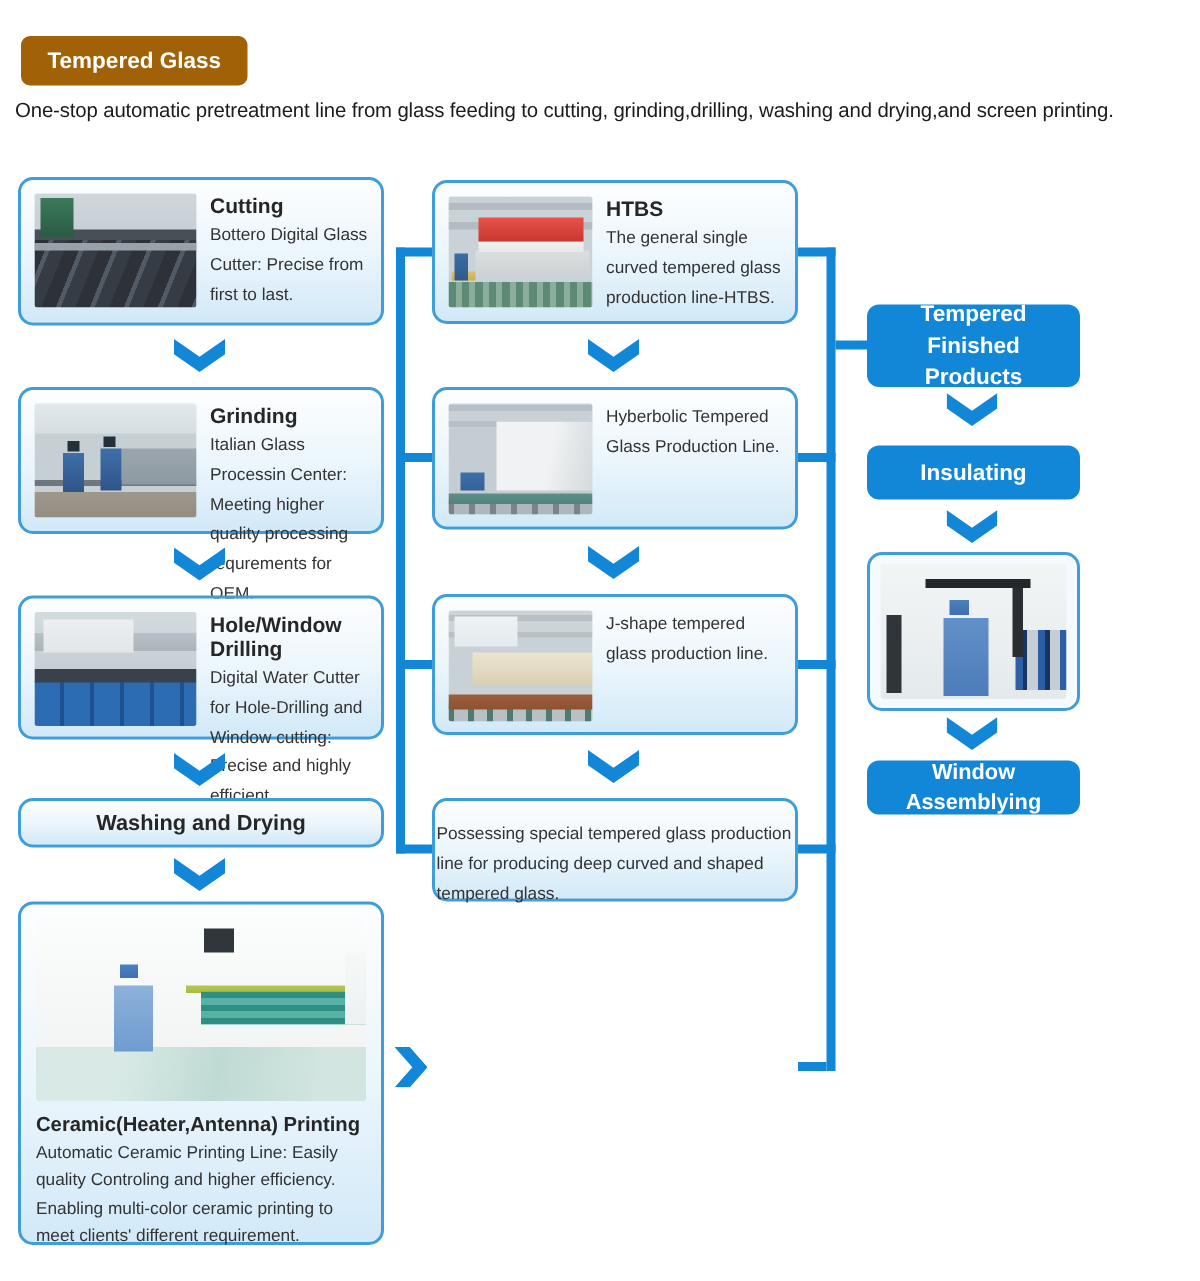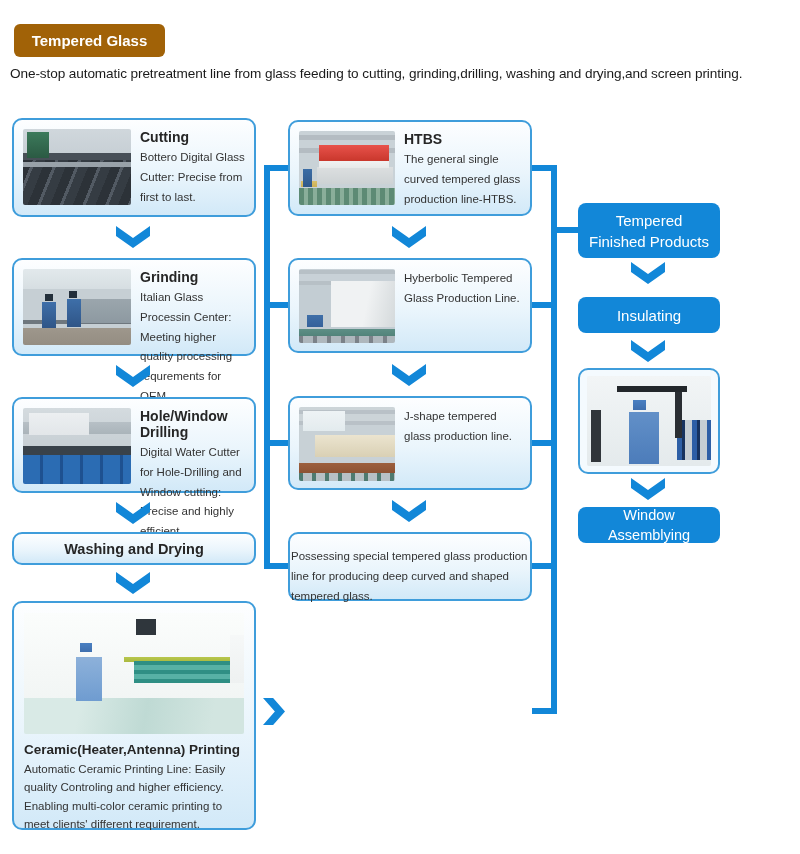--- a/index.html
+++ b/index.html
@@ -15,21 +15,21 @@
        background:linear-gradient(180deg,#fdfeff 0%,#eaf5fc 55%,#d2e9f8 100%);
        display:flex;padding:9px;gap:9px;align-items:flex-start}
   .box .btext{flex:1;min-width:0}
   .btitle{font-size:14px;font-weight:bold;color:#262626;margin-bottom:3px}
   .bbody{font-size:11.5px;color:#333;line-height:1.72}
   .centerbox{position:absolute;border:2px solid #3f9ddb;border-radius:10px;
        background:linear-gradient(180deg,#fdfeff 0%,#eaf5fc 55%,#d2e9f8 100%);
        display:flex;align-items:center;justify-content:center;font-size:14.5px;font-weight:bold;color:#262626}
   .colbox{flex-direction:column;gap:0}
 
-  .pill{position:absolute;background:#1287d8;border-radius:8px;color:#fff;font-weight:normal;
+  .pill{position:absolute;background:#1287d8;border-radius:8px;color:#fff;font-weight:bold;
        display:flex;align-items:center;justify-content:center;text-align:center;font-size:15px;line-height:1.4;padding:0 8px}
 
   .conn{position:absolute;background:#1287d8}
   .arrow-down{position:absolute;width:34px;height:22px;background:#1287d8;
        clip-path:polygon(0 0,50% 54%,100% 0,100% 46%,50% 100%,0 46%)}
   .arrow-right{position:absolute;width:22px;height:27px;background:#1287d8;
        clip-path:polygon(0 0,54% 50%,0 100%,46% 100%,100% 50%,46% 0)}
 
   .photo{flex:none;border-radius:2px;background-repeat:no-repeat}
   .photo-l{width:108px;height:76px}

